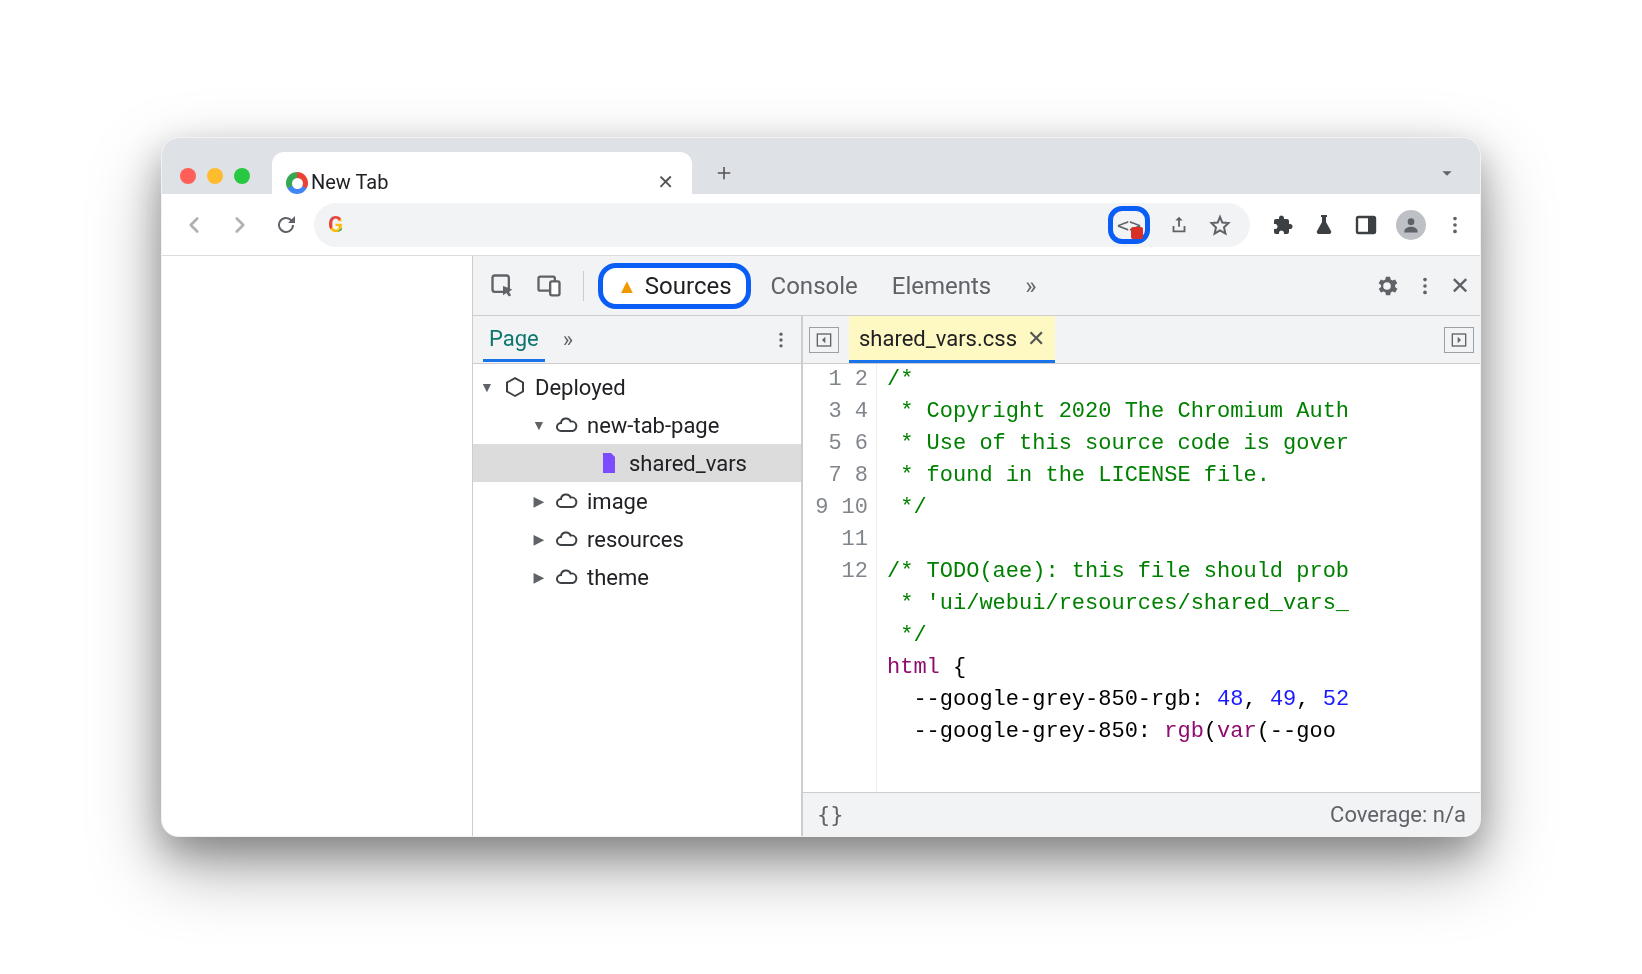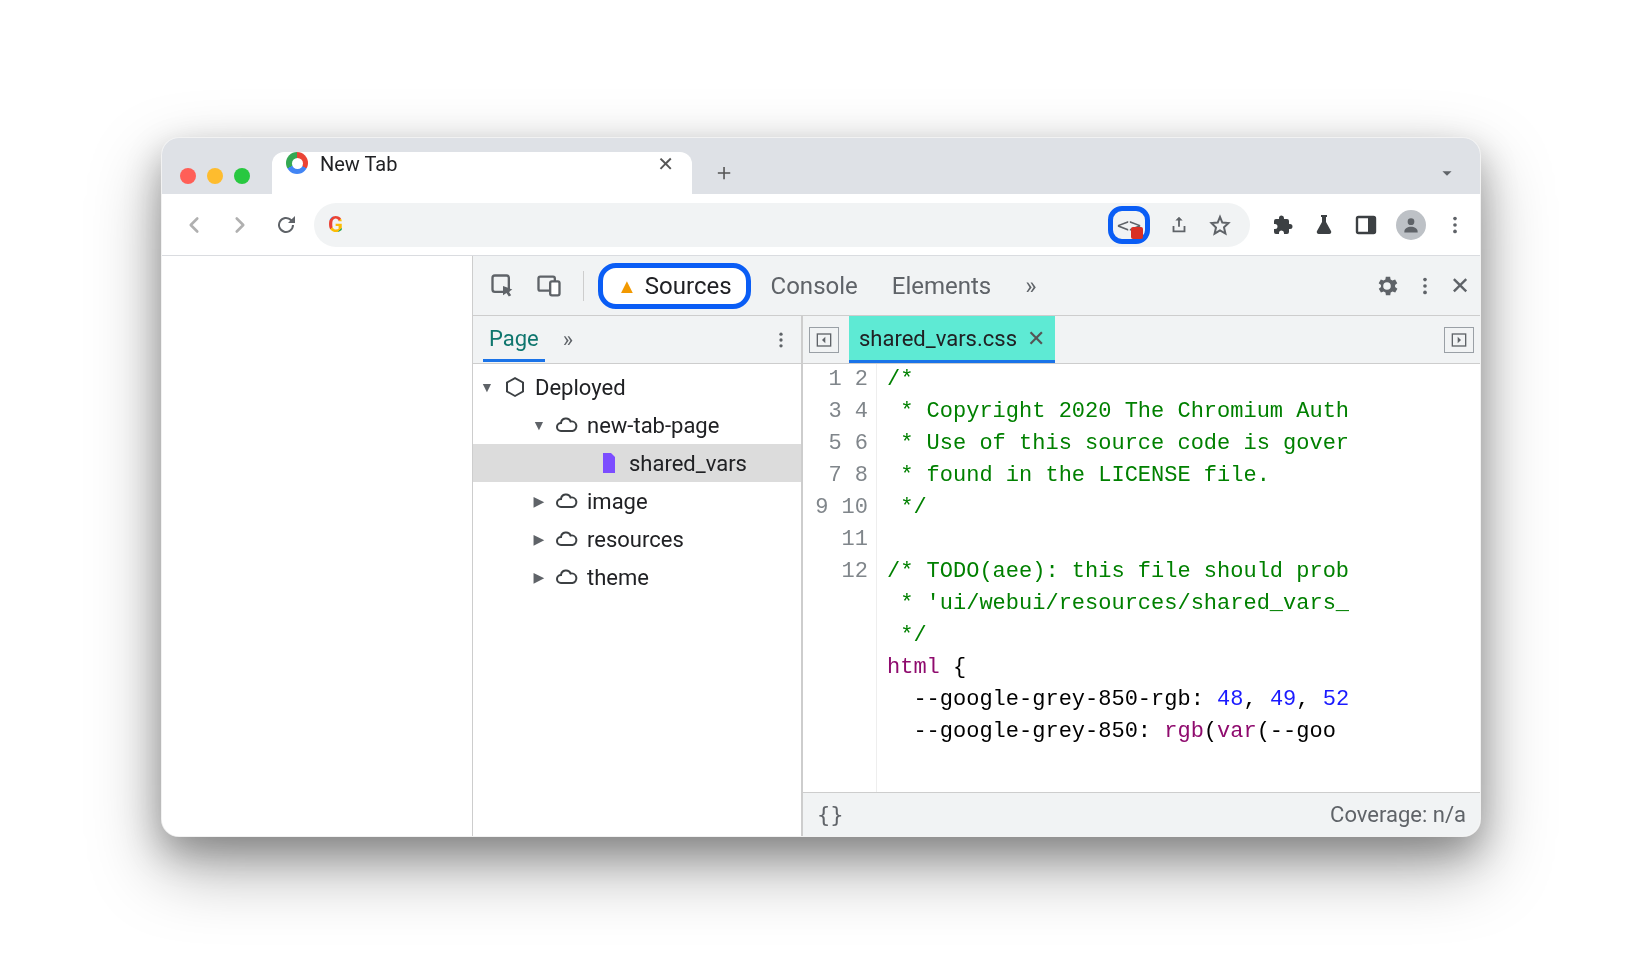--- a/index.html
+++ b/index.html
@@ -33,24 +33,24 @@
     position: relative;
   }
   .traffic-lights { display: flex; gap: 11px; padding-bottom: 10px; margin-right: 22px; }
   .dot { width: 16px; height: 16px; border-radius: 50%; }
   .dot.red { background:#ff5f57; } .dot.yellow { background:#febc2e; } .dot.green { background:#28c840; }
 
   .tab {
     height: 42px;
     background:#fff;
     border-radius: 12px 12px 0 0;
-    display:flex; align-items:flex-start;
+    display:flex; align-items:flex-end;
     padding: 0 18px 0 14px;
     width: 420px;
-    gap:12px;
+    gap:3px;
     font-size: 20px;
     color:#202124;
   }
   .chrome-logo { width:22px; height:22px; border-radius:50%;
     background: conic-gradient(#ea4335 0 120deg, #4285f4 120deg 240deg, #34a853 240deg 360deg);
     position:relative; display:flex; align-items:center; justify-content:center;
   }
   .chrome-logo::before{ content:""; width:11px; height:11px; background:#fff; border-radius:50%; }
   .tab .close { margin-left:auto; font-size:20px; color:#555; cursor:pointer; }
   .new-tab { width:36px; height:36px; margin-left:14px; margin-bottom:4px; border-radius:50%;
@@ -122,21 +122,21 @@
   .ico { width:24px; height:24px; display:inline-flex; align-items:center; justify-content:center; flex:0 0 24px;}
   .ind1{padding-left:6px;} .ind2{padding-left:30px;} .ind3{padding-left:58px;} .ind4{padding-left:100px;}
 
   .cube svg, .frame svg, .cloud svg, .file svg { width:24px; height:24px; }
   .file.purple svg path{ fill:#7c4dff; }
   .file.grey svg path{ fill:#5f6368; }
 
   
   .src-panel { flex:1; display:flex; flex-direction:column; min-width:0; }
   .src-tabs { height:48px; background:#f1f3f4; border-bottom:1px solid #cdcdcd; display:flex; align-items:center; padding:0 6px; gap:10px;}
-  .paneltab { display:flex; align-items:center; gap:10px; font-size:22px; color:#202124; padding:6px 10px; border-bottom:3px solid #1a73e8; background:#5eead4; height:100%;}
+  .paneltab { display:flex; align-items:center; gap:10px; font-size:22px; color:#202124; padding:6px 10px; border-bottom:3px solid #1a73e8; background:#fef9c3; height:100%;}
   .paneltab .close{ color:#555; cursor:pointer;}
   .navpane-btn { border:1px solid #9aa0a6; width:30px; height:26px; display:flex; align-items:center; justify-content:center; color:#5f6368; cursor:pointer;}
   .navpane-btn.right{ margin-left:auto;}
 
   .editor { flex:1; display:flex; font-family: Menlo, Consolas, "Courier New", monospace; font-size:22px; line-height:32px; overflow:hidden; background:#fff;}
   .gutter { width:74px; text-align:right; padding-right:8px; color:#80868b; border-right:1px solid #eee; user-select:none; background:#fff;}
   .code { padding-left:10px; white-space:pre; overflow:hidden; }
   .c-comment { color:#008000; }
   .c-tag { color:#8f0b6e; }
   .c-num { color:#1a1aff; }

